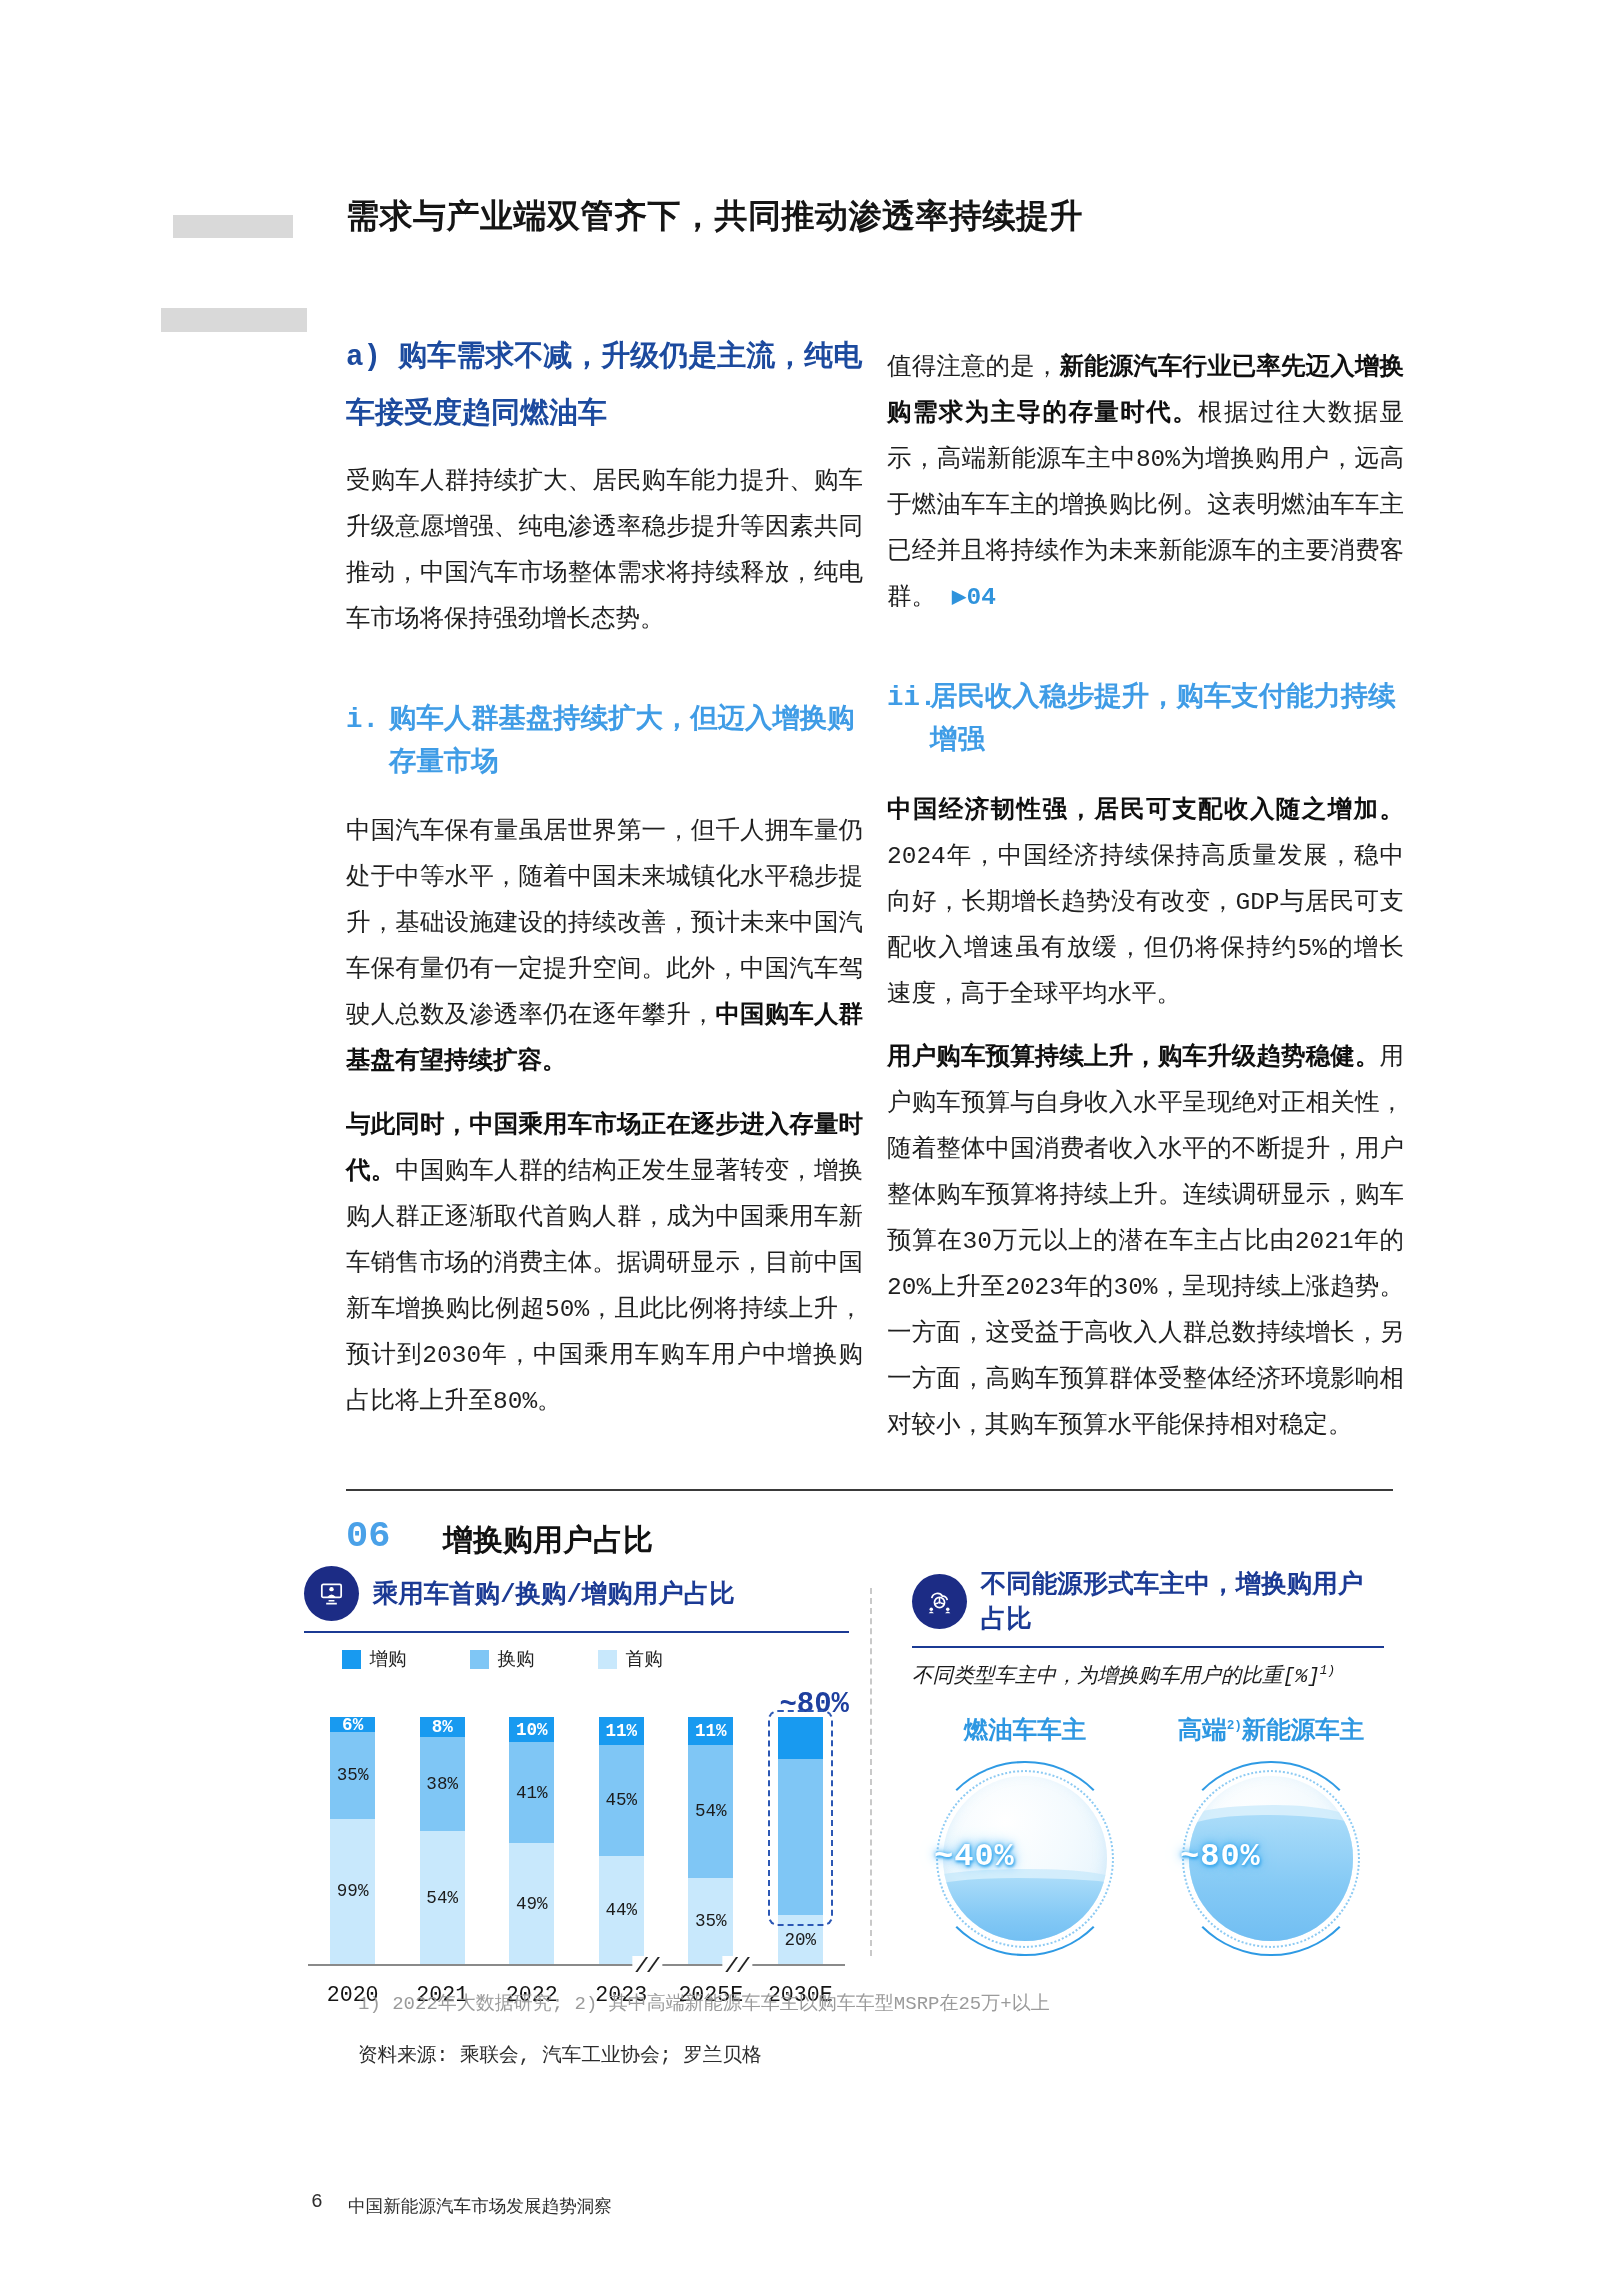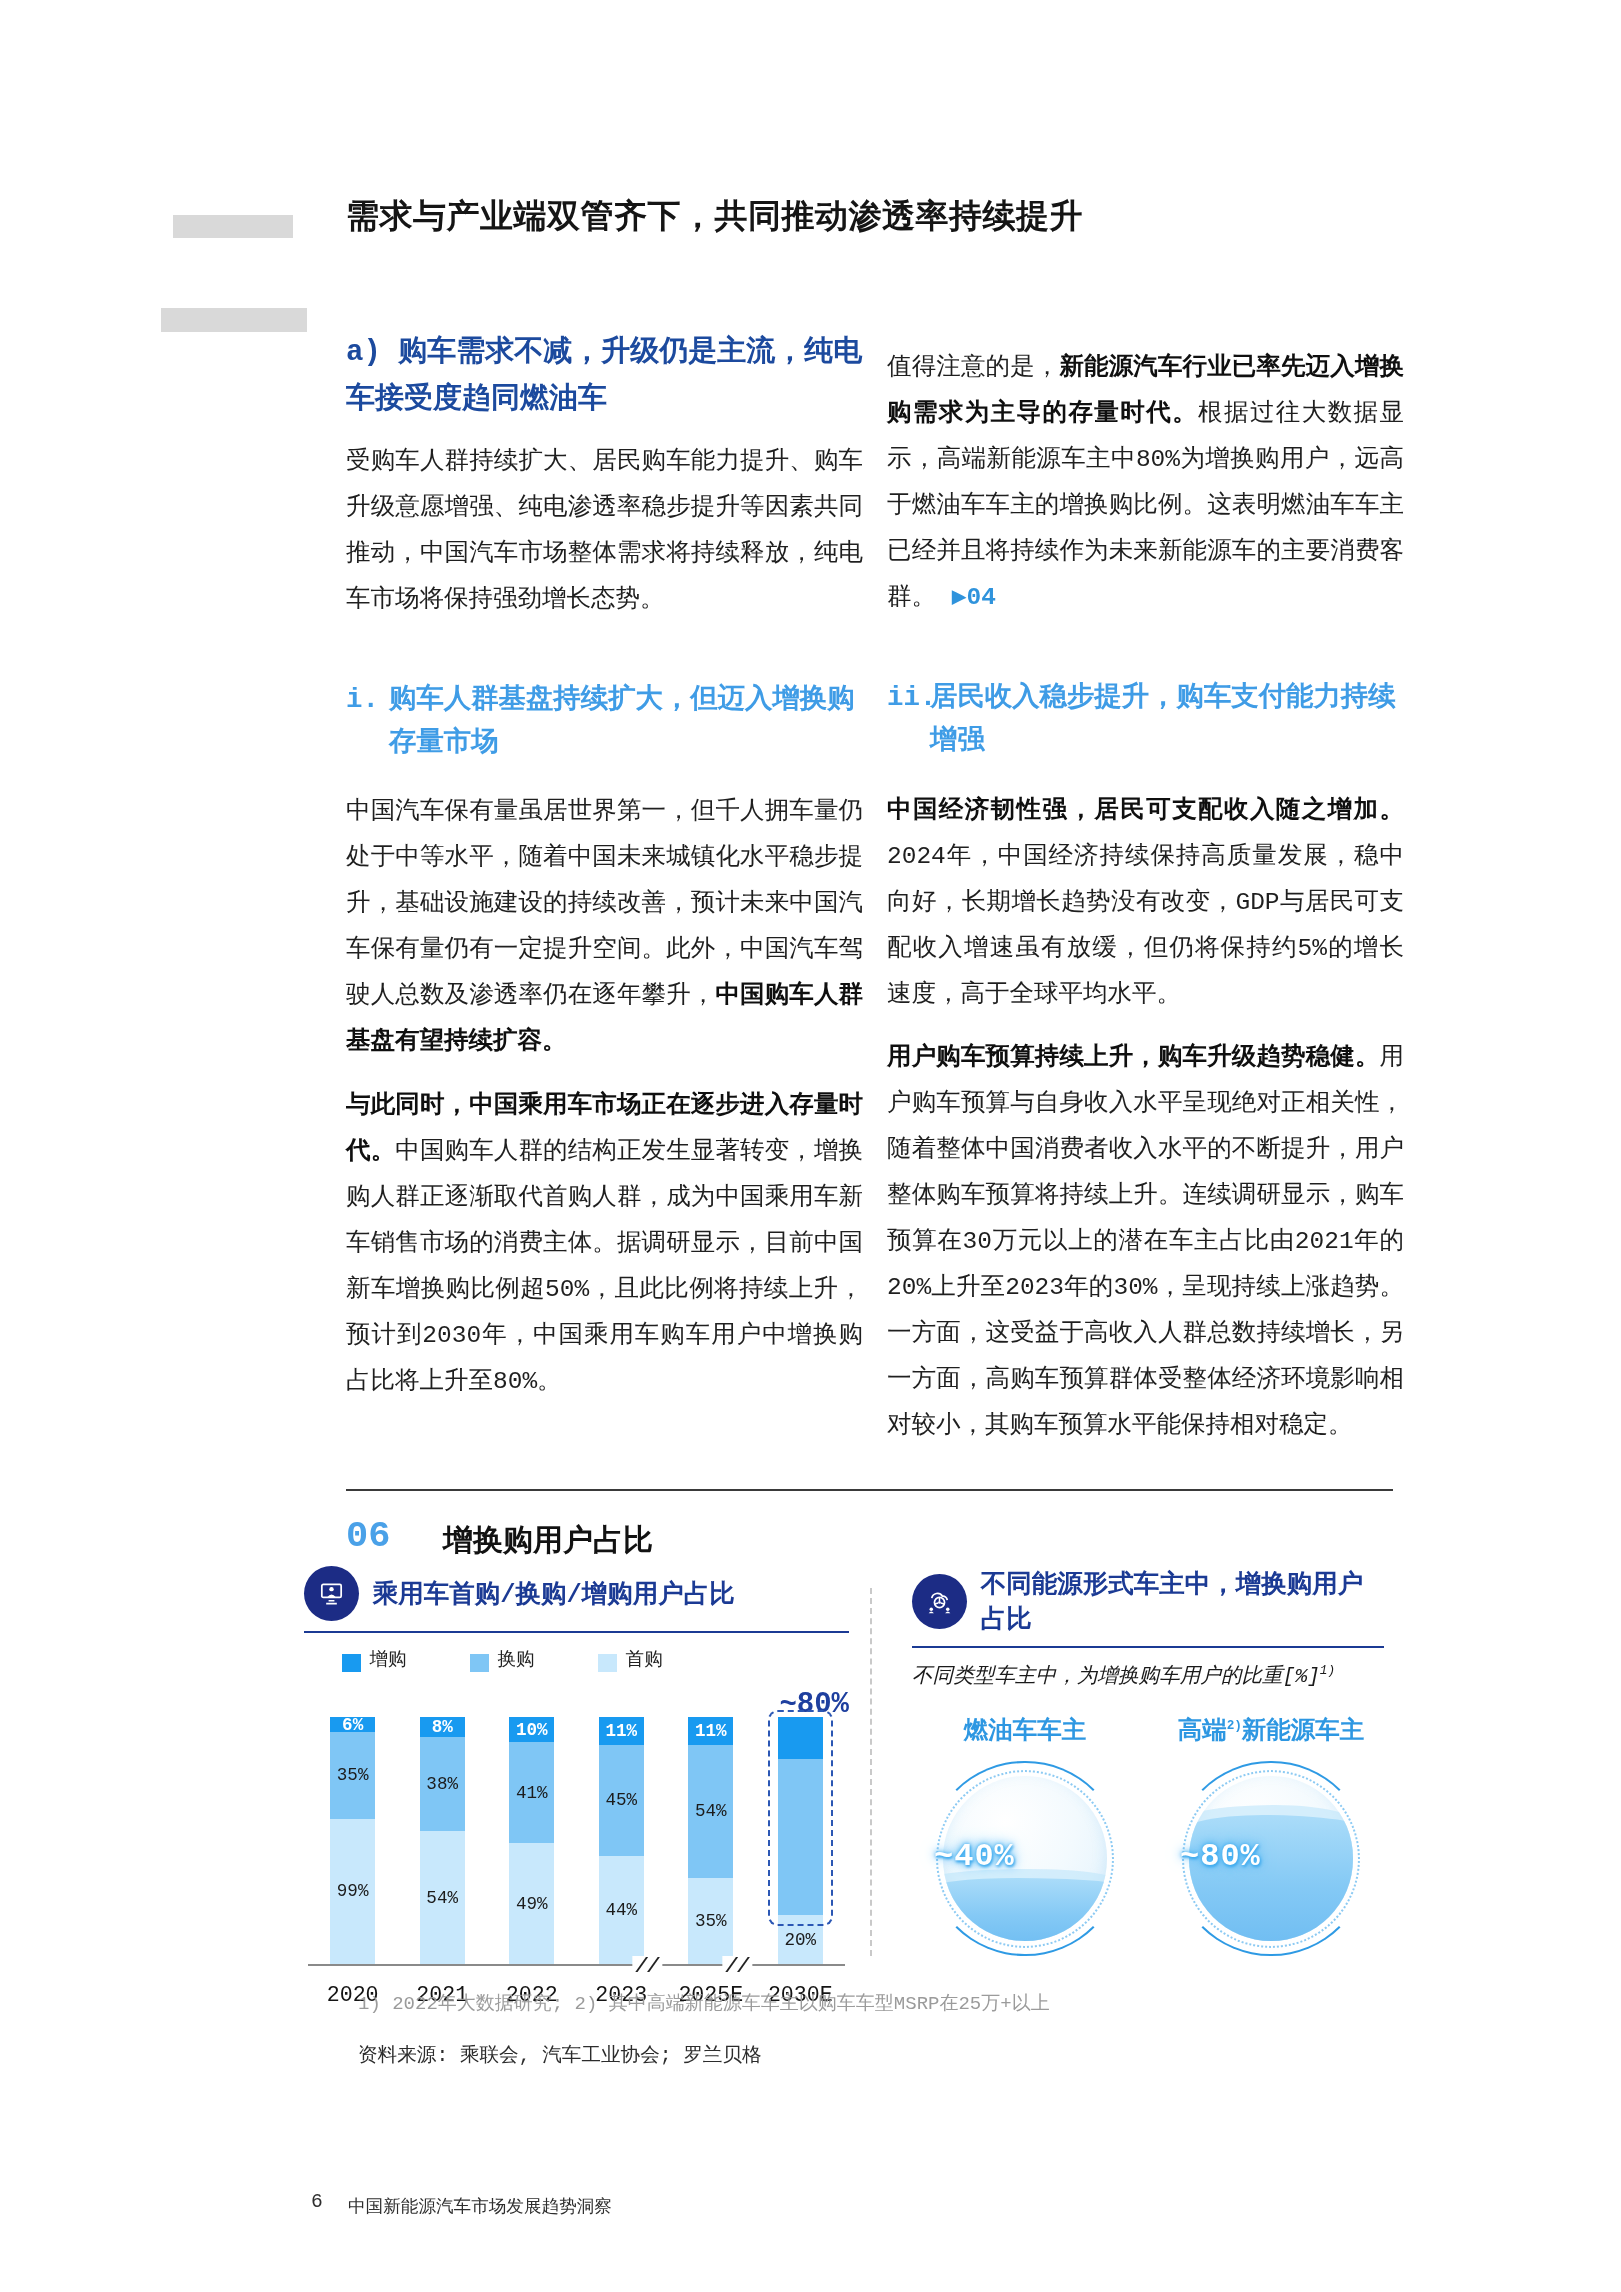--- a/index.html
+++ b/index.html
@@ -5,38 +5,38 @@
   html,body{margin:0;padding:0;background:#fff;}
   .page{position:relative;width:1405px;height:2293px;background:#fff;overflow:hidden;
         font-family:Liberation Mono, monospace;color:#1e1e1e;}
   .deco-bar{position:absolute;background:#d9d9d9;}
   .deco-1{left:173px;top:215px;width:120px;height:22.5px;}
   .deco-2{left:161px;top:308px;width:146px;height:23.5px;}
   .page-title{position:absolute;left:346px;top:194px;width:1059px;font-size:33px;font-weight:bold;color:#151515;letter-spacing:0.5px;}
   .col{position:absolute;width:517px;text-align:justify;}
   .col-left{left:346px;top:329px;}
   .col-right{left:887px;top:345px;}
-  .h-navy{font-size:29px;line-height:47px;font-weight:bold;color:#1c4a9e;margin:0 0 15.7px 0;text-align:left;}
+  .h-navy{font-size:29px;line-height:57px;font-weight:bold;color:#1c4a9e;margin:0 0 15.7px 0;text-align:left;}
   .h-blue{position:relative;font-size:27.4px;line-height:43px;font-weight:bold;color:#3f9ce6;margin:0 0 25.5px 0;padding-left:43px;text-align:left;}
   .h-blue .marker{position:absolute;left:0;top:0;}
   .para{font-size:24.5px;line-height:46px;margin:0 0 17.6px 0;color:#1f1f1f;}
   .para.gap{margin-bottom:55px;}
   .para b{color:#0f0f0f;}
   .ref-link{color:#2f93dc;font-weight:bold;margin-left:15.7px;cursor:pointer;}
   .exhibit-rule{position:absolute;left:346px;top:1489px;width:1047px;height:2px;background:#3a3a3a;}
   .exhibit-number{position:absolute;left:346px;top:1515px;font-size:37px;font-weight:bold;color:#4aa1e8;}
   .exhibit-title{position:absolute;left:443px;top:1520px;font-size:30px;font-weight:bold;color:#121212;}
   .panel{position:absolute;top:1566px;}
   .panel-left{left:304px;width:545px;}
   .panel-right{left:912px;width:472px;}
   .panel-head{display:flex;align-items:center;gap:13.7px;border-bottom:2.9px solid #1b3a94;padding-bottom:9.8px;}
   .panel-icon{flex:0 0 auto;width:55px;height:55px;border-radius:50%;background:#1c2c85;display:flex;align-items:center;justify-content:center;}
   .panel-title{font-size:25.5px;font-weight:bold;color:#1b3a94;}
   .legend{display:flex;align-items:center;gap:25.5px;margin-top:13.7px;font-size:18.6px;color:#222;}
-  .legend-item{display:flex;align-items:flex-end;gap:8.8px;padding-left:38px;}
+  .legend-item{display:flex;align-items:center;gap:8.8px;padding-left:38px;}
   .sw{width:18.6px;height:18.6px;display:inline-block;}
   .sw-1{background:#189af0;}.sw-2{background:#7fc6f5;}.sw-3{background:#c8e8fc;}
   .chart-wrap{position:relative;height:329px;margin-top:5.9px;}
   .bars-area{position:absolute;left:3.9px;right:3.9px;top:39px;bottom:41px;border-bottom:2px solid #8a8a8a;display:flex;}
   .bar-slot{flex:1;display:flex;align-items:flex-end;justify-content:center;height:100%;}
   .bar{position:relative;width:45px;height:100%;display:flex;flex-direction:column;}
   .seg{display:flex;align-items:center;justify-content:center;overflow:visible;}
   .seg.s1{background:#189af0;}
   .seg.s2{background:#7fc6f5;}
   .seg.s3{background:#c8e8fc;}

